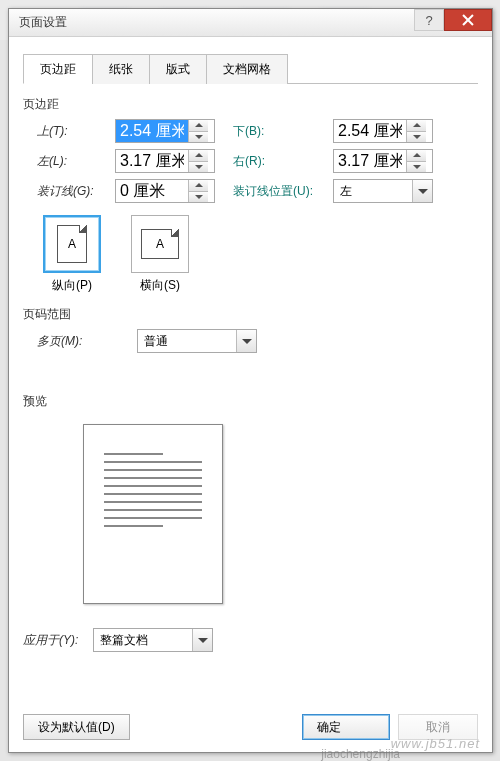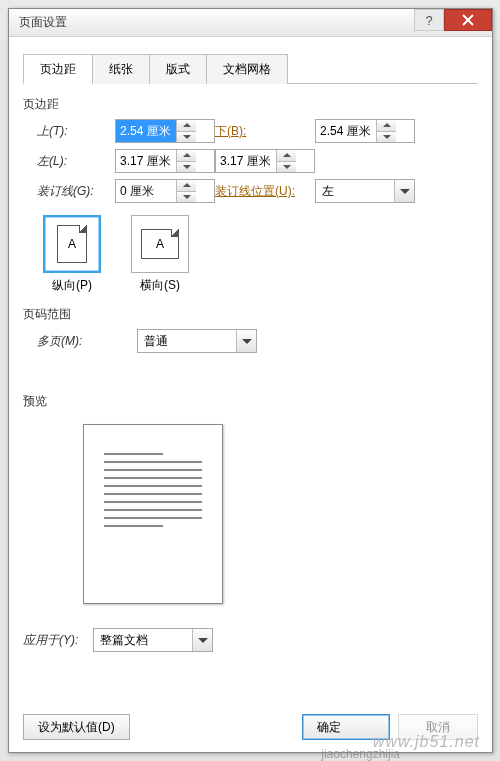--- a/index.html
+++ b/index.html
@@ -16,24 +16,24 @@
 .closex::before,.closex::after { content:""; position:absolute; left:5px; top:-1px; width:2px; height:14px; background:#fff; }
 .closex::before { transform:rotate(45deg);} .closex::after { transform:rotate(-45deg);}
 .body { padding:16px 14px 0 14px; }
 .tabs { display:flex; border-bottom:1px solid #c0c0c0; }
 .tab { padding:6px 16px 5px; border:1px solid #c0c0c0; border-bottom:none; background:#f4f4f4; margin-right:-1px; position:relative; top:1px; cursor:default;}
 .tab.active { background:#fff; border-bottom:1px solid #fff; }
 .group { margin-top:12px; }
 .group-title { color:#333; margin-bottom:6px; }
 .row { display:flex; align-items:center; margin:6px 0 6px 14px; }
 .lab { width:78px; color:#333;font-style:italic; }
-.lab2 { width:100px; color:#a16207; text-decoration:underline;}
+.lab2 { width:100px; color:#0f766e; margin-left:18px;}
 .spin { width:100px; height:24px; border:1px solid #a9a9a9; display:flex; align-items:center; background:#fff;}
 .spin.sel input{ background:#3197fd; color:#fff; }
-.spin input { border:none; width:60px; height:22px; padding:0 4px; outline:none; font-size:12px; }
+.spin input { border:none; width:72px; height:22px; padding:0 4px; outline:none; font-size:16px; }
 .spinbtns { width:20px; height:22px; display:flex; flex-direction:column; border-left:1px solid #bbb;}
 .sb { flex:1; display:flex; align-items:center; justify-content:center; background:linear-gradient(#fdfdfd,#e3e3e3);}
 .sb+.sb { border-top:1px solid #bbb;}
 .arr-up,.arr-dn { width:0;height:0;border-left:4px solid transparent;border-right:4px solid transparent;}
 .arr-up{border-bottom:4px solid #555;} .arr-dn{border-top:4px solid #555;}
 .arr-dn-lg{width:0;height:0;border-left:5px solid transparent;border-right:5px solid transparent;border-top:5px solid #444;}
 .combo { height:24px; border:1px solid #a9a9a9; display:flex; align-items:center; background:#fff;}
 .combo span { flex:1; padding:0 6px; }
 .combo .dd { width:20px; height:22px; border-left:1px solid #bbb; display:flex; align-items:center; justify-content:center; background:linear-gradient(#fdfdfd,#e3e3e3);}
 .orient { display:flex; gap:30px; margin:8px 0 4px 20px;}
@@ -43,21 +43,21 @@
 .pageic { width:30px; height:38px; border:1px solid #555; position:relative; display:flex; align-items:center; justify-content:center; font-family:"Times New Roman",serif; font-size:20px;}
 .pageic.land { width:38px; height:30px;}
 .pageic .fold { position:absolute; right:-1px; top:-1px; width:8px; height:8px; background:linear-gradient(135deg,#fff 48%,#555 50%); border-left:1px solid #555; border-bottom:1px solid #555;}
 .preview { margin:14px 0 0 60px; width:140px; height:180px; border:1px solid #888; box-shadow:1px 1px 2px rgba(0,0,0,.25); background:#fff; padding:22px 20px;}
 .preview .l { height:2px; background:#888; margin:6px 0;}
 .preview .l.sh { width:60%;}
 .btnbar { position:absolute; bottom:12px; left:14px; right:14px; display:flex; align-items:center;}
 .pbtn { height:26px; padding:8px 14px; border:1px solid #adadad; background:linear-gradient(#fdfdfd,#e8e8e8); display:flex; align-items:center; cursor:default;}
 .pbtn.def { border:1px solid #3a8ccf; box-shadow:0 0 0 1px #8fc6ec inset;}
 .spacer{flex:1;}
-.watermark { position:absolute; bottom:10px; right:20px; color:rgba(180,180,180,.9); font-size:16px; font-style:italic; letter-spacing:1px;text-align:center;}
+.watermark { position:absolute; bottom:10px; right:20px; color:rgba(180,180,180,.9); font-size:13px; font-style:italic; letter-spacing:1px;text-align:center;}
 .watermark2 { position:absolute; bottom:0px; right:100px; color:rgba(120,120,120,.6); font-size:12px;}
 </style>
 </head>
 <body>
 <div class="bgblur">
     <div></div>
     <div></div>
     <div></div>
     <div></div>
   </div>
@@ -117,20 +117,21 @@
           <input value="3.17 厘米" style="">
           <div class="spinbtns">
               <div class="sb">
                 <div class="arr-up"></div>
               </div>
               <div class="sb">
                 <div class="arr-dn"></div>
               </div>
             </div>
         </div>
+        <div class="lab2">右(R):</div>
         <div class="spin">
           <input value="3.17 厘米" style="">
           <div class="spinbtns">
               <div class="sb">
                 <div class="arr-up"></div>
               </div>
               <div class="sb">
                 <div class="arr-dn"></div>
               </div>
             </div>

